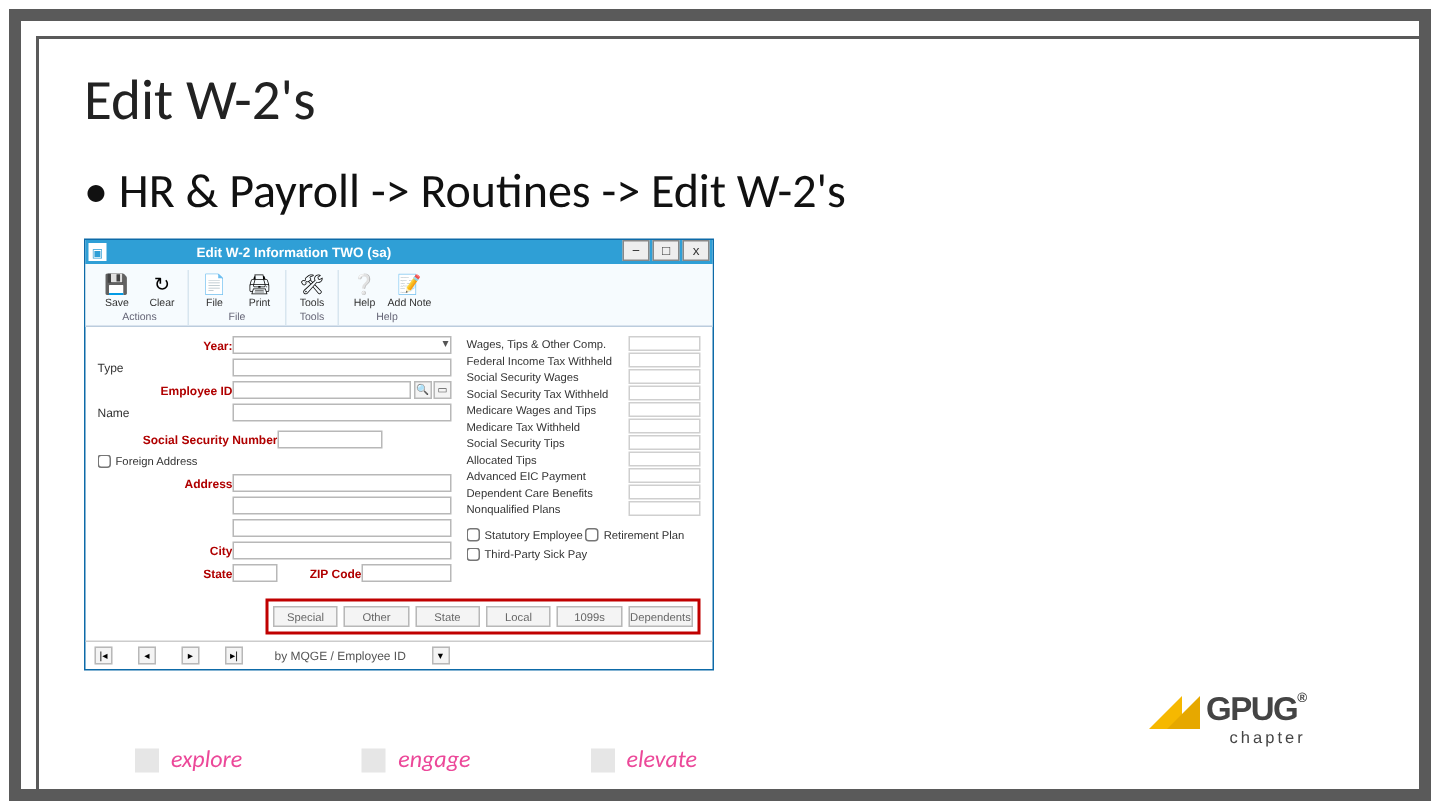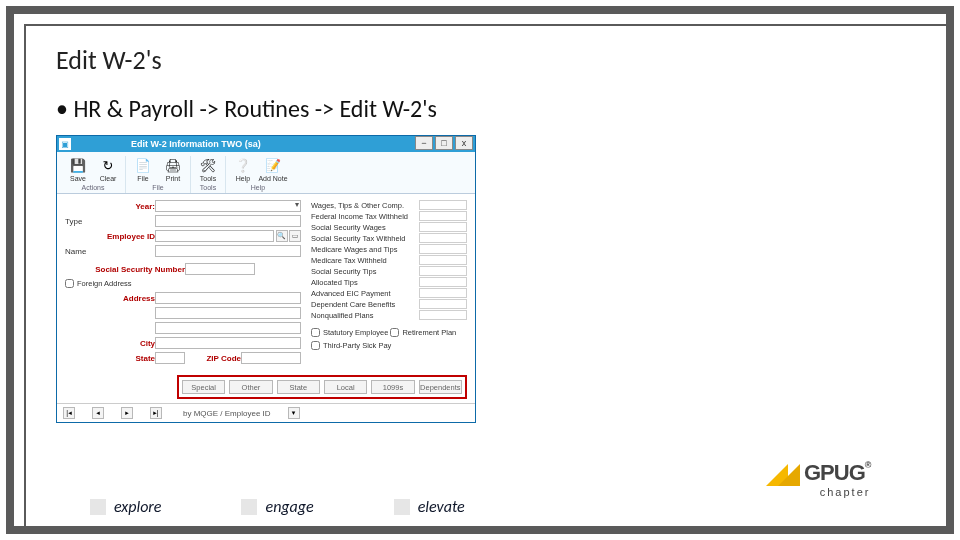--- a/index.html
+++ b/index.html
@@ -1,20 +1,20 @@
 <!DOCTYPE html>
 <html><head>
 <meta charset="utf-8">
 <style>
   * { box-sizing: border-box; margin: 0; padding: 0; }
   body { width: 960px; height: 540px; font-family: Calibri, Arial, sans-serif; position: relative; background: #fff; }
   .slide-frame { position: absolute; inset: 6px; border: 8px solid #5a5a5a; background: #fff; }
   .inner { position: absolute; inset: 10px 0 0 10px; border-top: 2px solid #5a5a5a; border-left: 2px solid #5a5a5a; padding: 18px 30px; }
-  .title { font-size: 26px; font-weight: 400; color: #222; margin-bottom: 18px; }
-  .bullet { font-size: 24px; color: #111; margin-bottom: 12px; }
+  .title { font-size: 38px; font-weight: 400; color: #222; margin-bottom: 18px; }
+  .bullet { font-size: 32px; color: #111; margin-bottom: 12px; }
 
   
   .appwin { width: 420px; border: 1px solid #0d6aa8; background: #fff; font-family: "Segoe UI", Tahoma, sans-serif; font-size: 9px; }
   .titlebar { background: #2f9fd6; color: #fff; height: 16px; display: flex; align-items: center; padding: 0 2px; position: relative; }
   .titlebar .app-icon { width: 12px; height: 12px; background: #fff; color: #2f9fd6; font-size: 8px; display: flex; align-items: center; justify-content: center; margin-right: 60px; }
   .titlebar .tbtitle { font-size: 9px; font-weight: bold; }
   .winbtns { position: absolute; right: 2px; top: 0; display: flex; gap: 2px; }
   .winbtn { width: 18px; height: 14px; border: 1px solid #888; background: #eee; font-size: 9px; display: flex; align-items: center; justify-content: center; color: #333; }
 
   .ribbon { background: #f6fbfe; display: flex; padding: 4px 4px 0 4px; border-bottom: 1px solid #bcd; }
@@ -45,21 +45,21 @@
   .chkrow input { width: 9px; height: 9px; }
 
   .buttonrow { border: 2px solid #c00000; margin: 4px 8px 4px 120px; padding: 3px; display: flex; gap: 4px; }
   .formbtn { flex: 1; height: 14px; border: 1px solid #b8b8b8; background: #f4f4f4; font-size: 7.5px; color: #666; display: flex; align-items: center; justify-content: center; }
 
   .navbar { border-top: 1px solid #ccc; padding: 3px 6px; display: flex; align-items: center; gap: 17px; font-size: 8px; }
   .navbtn { width: 12px; height: 12px; border: 1px solid #b8b8b8; background: #f4f4f4; display: flex; align-items: center; justify-content: center; font-size: 7px; }
   .navlbl { flex: 0 0 auto; color: #555; margin-left: 4px; }
 
   
-  .footer { position: absolute; bottom: 10px; left: 40px; right: 200px; display: flex; gap: 80px; color: #0f172a; font-size: 16px; font-style: italic; align-items: center; padding-left: 36px; }
+  .footer { position: absolute; bottom: 10px; left: 40px; right: 200px; display: flex; gap: 80px; color: #ec4899; font-size: 16px; font-style: italic; align-items: center; padding-left: 36px; }
   .footer .fitem { display: flex; align-items: center; gap: 8px; }
   .ficon { width: 16px; height: 16px; background: #e6e6e6; }
 
   
   .logo { position: absolute; bottom: 18px; right: 30px; width: 150px; height: 48px; }
   .logo .chev { width: 0; height: 0; border-left: 22px solid transparent; border-bottom: 22px solid #f6b800; position: absolute; left: 0; top: 4px; }
   .logo .chev2 { left: 12px; border-bottom-color: #e6a800; }
   .logo .txt { position: absolute; left: 38px; top: 0; font-family: Arial, sans-serif; }
   .logo .gp { font-size: 22px; font-weight: 900; color: #444; letter-spacing: -1px; }
   .logo .reg { font-size: 9px; vertical-align: top; }

